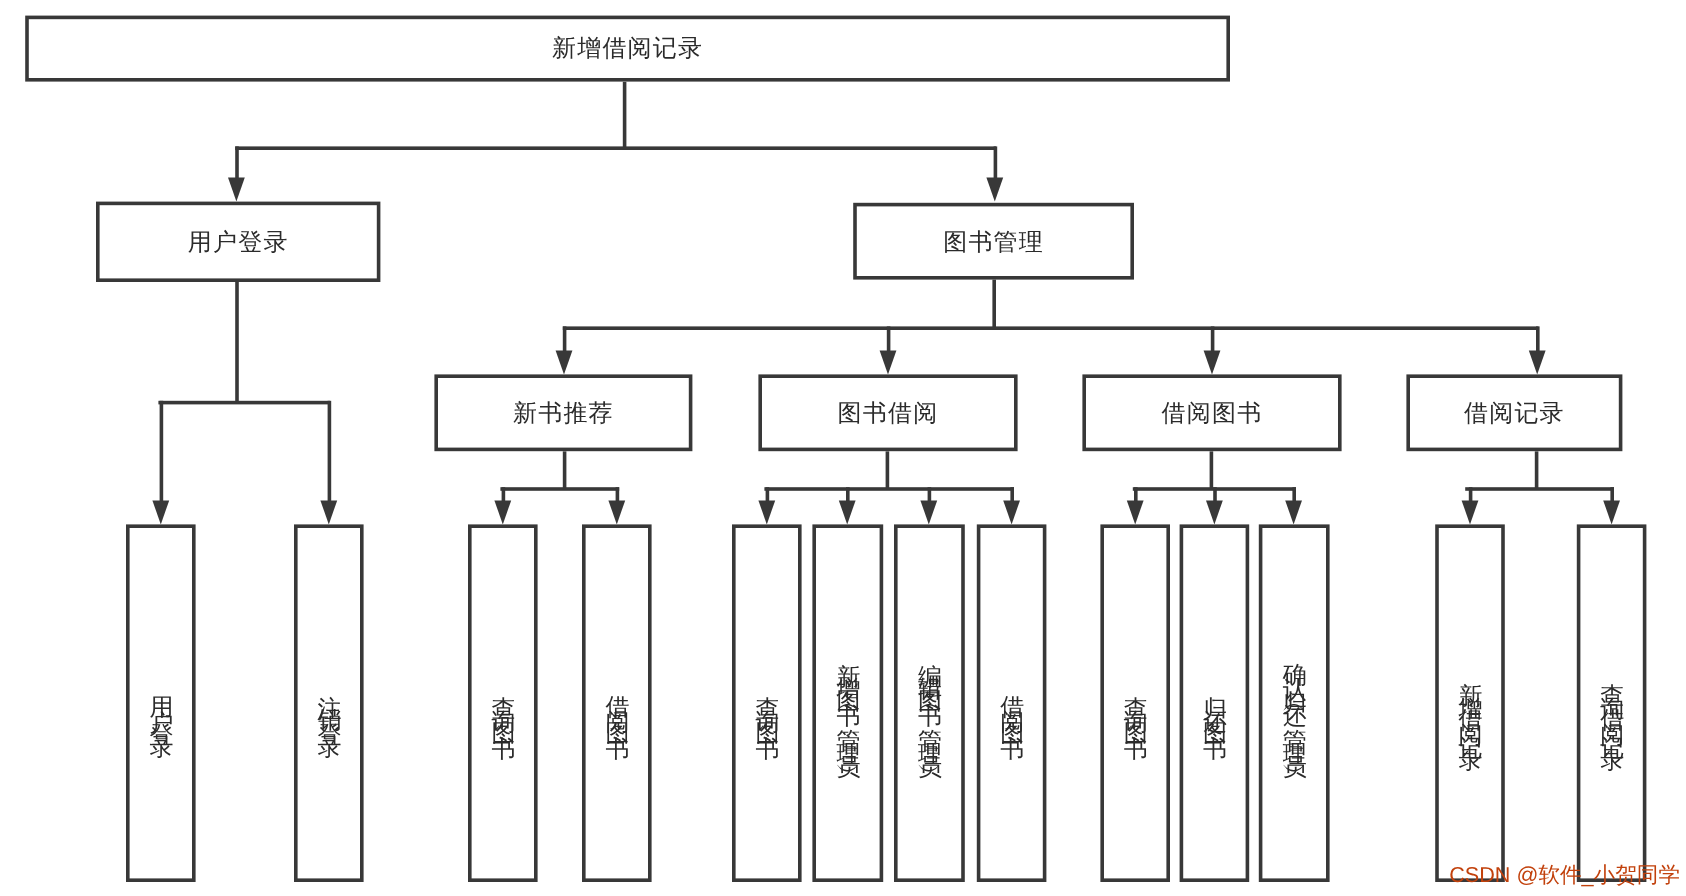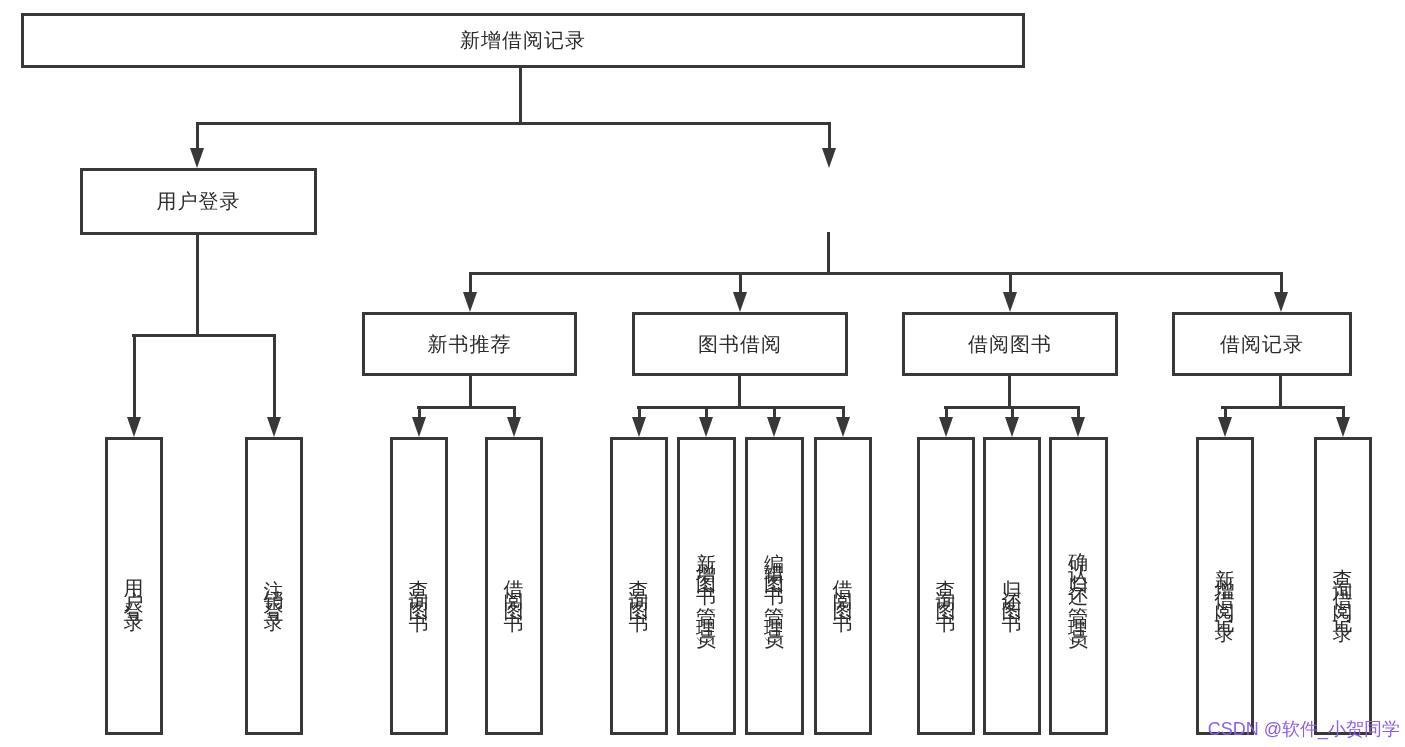--- a/index.html
+++ b/index.html
@@ -42,39 +42,40 @@
     position:absolute;width:0;height:0;
     border-left:7px solid transparent;
     border-right:7px solid transparent;
     border-top:20px solid #383838;
     z-index:1;
   }
   .watermark{
     position:absolute;
     right:5px;top:717px;
     font-size:18px;
-    color:#8b5cf6;
+    color:#c2410c;
     z-index:3;
   }
 </style>
 </head>
 <body>
 
 <div class="stage">
 
   <div class="node" style="left:21px;top:13px;width:1004px;height:55px">新增借阅记录</div>
 
   <div class="vline" style="left:519px;top:68px;height:57px"></div>
   <div class="hline" style="left:196px;top:122px;width:634px"></div>
   <div class="vline" style="left:196px;top:122px;height:28px"></div>
   <div class="arrow" style="left:190px;top:148px"></div>
   <div class="vline" style="left:828px;top:122px;height:28px"></div>
   <div class="arrow" style="left:822px;top:148px"></div>
 
   <div class="node" style="left:80px;top:168px;width:237px;height:67px">用户登录</div>
+  <div class="node" style="left:711px;top:169px;width:234px;height:64px">图书管理</div>
 
   <div class="vline" style="left:196px;top:235px;height:101px"></div>
   <div class="hline" style="left:132px;top:334px;width:143px"></div>
   <div class="vline" style="left:133px;top:334px;height:85px"></div>
   <div class="arrow" style="left:127px;top:417px"></div>
   <div class="vline" style="left:273px;top:334px;height:85px"></div>
   <div class="arrow" style="left:267px;top:417px"></div>
 
   <div class="vline" style="left:827px;top:232px;height:42px"></div>
   <div class="hline" style="left:469px;top:272px;width:813px"></div>

